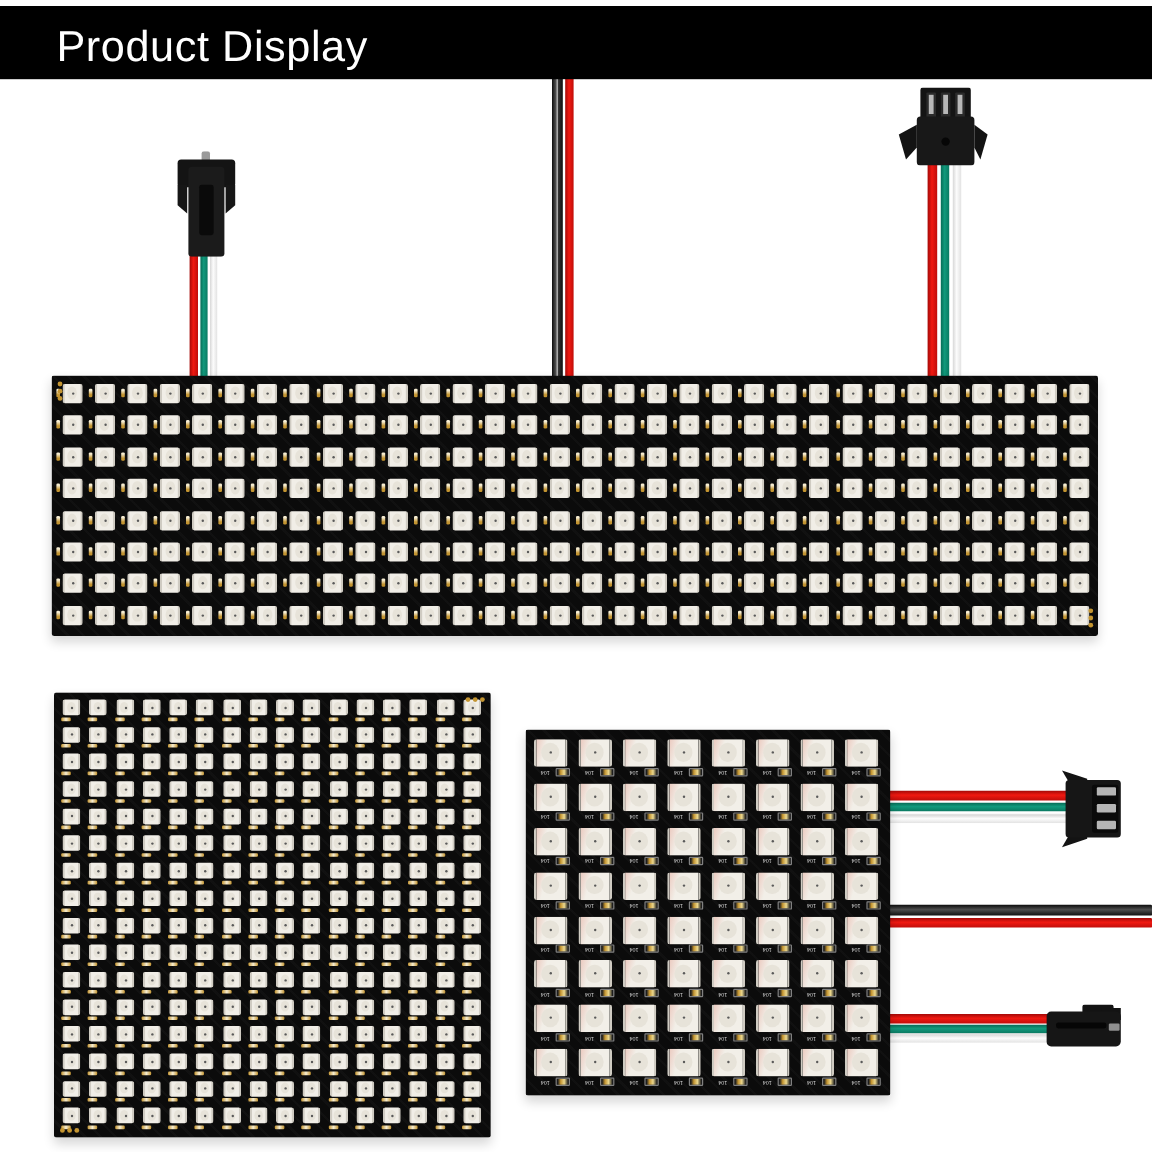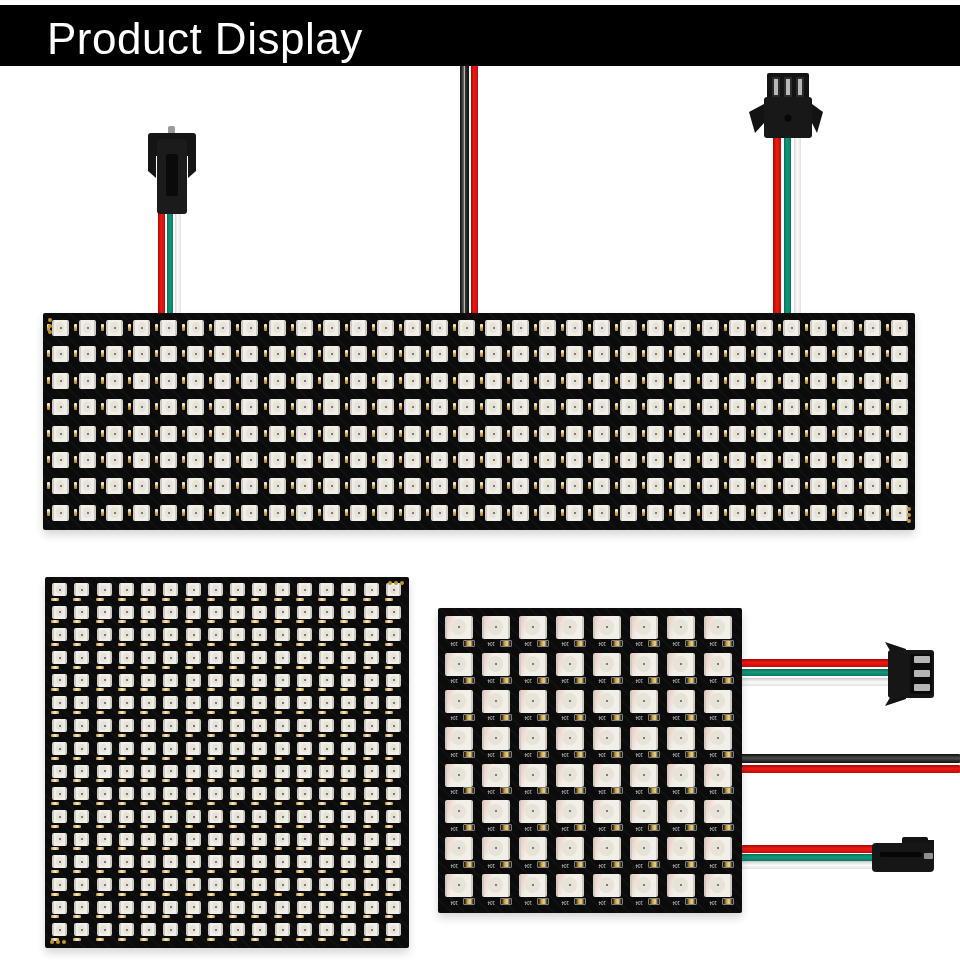--- a/index.html
+++ b/index.html
@@ -6,21 +6,21 @@
   body{
     width:960px;height:960px;position:relative;overflow:hidden;
     background:#ffffff;font-family:"Liberation Sans", sans-serif;
   }
   
   .banner{
     position:absolute;left:0;top:5px;width:960px;height:61px;
     background:#000000;z-index:4;display:flex;align-items:center;
   }
   .banner span{
-    color:#ffffff;font-size:44px;font-weight:400;letter-spacing:.5px;
+    color:#ffffff;font-size:36px;font-weight:400;letter-spacing:.5px;
     padding-left:47px;padding-top:7px;line-height:1;
   }
   
   .panel{
     position:absolute;z-index:2;box-sizing:border-box;display:grid;
     background-color:#0b0b0b;
     background-image:repeating-linear-gradient(45deg, rgba(255,255,255,0.025) 0 2px, transparent 2px 9px);
     border-radius:2px;box-shadow:0 5px 9px rgba(0,0,0,.16);
   }
   #panel-8x32 {left:43px;top:313px;width:872px;height:217px;padding:3px;}

